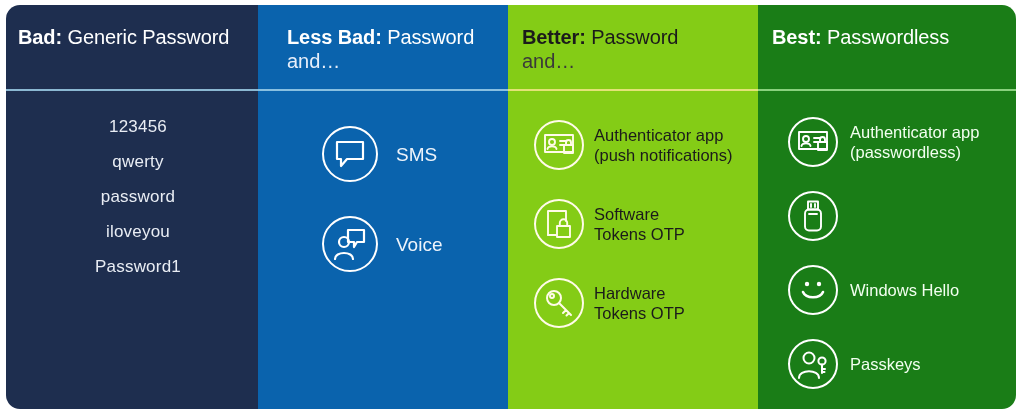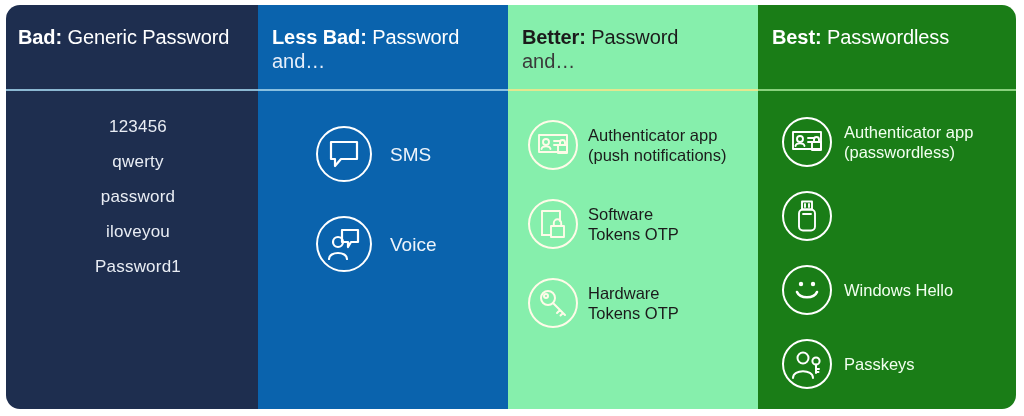--- a/index.html
+++ b/index.html
@@ -25,33 +25,33 @@
     border-radius: 14px;
     overflow: hidden;
   }
   .col {
     position: relative;
     height: 100%;
     box-sizing: border-box;
   }
   .col-0 { width: 252px; background: #1e2e4f; }
   .col-1 { width: 250px; background: #0a63ad; }
-  .col-2 { width: 250px; background: #86efac; }
+  .col-2 { width: 250px; background: #84cc16; }
   .col-3 { width: 258px; background: #1a7d17; }
 
   .col-header {
     position: absolute;
     left: 0; top: 0;
     width: 100%;
     height: 85px;
     box-sizing: border-box;
     padding: 20px 14px 0 12px;
   }
   .col-0 .col-header { padding-left: 12px; }
-  .col-1 .col-header { padding-left: 14px; }
+  .col-1 .col-header { padding-left: 29px; }
   .col-2 .col-header { padding-left: 14px; }
   .col-3 .col-header { padding-left: 14px; }
 
   .htitle {
     font-size: 20px;
     line-height: 25px;
     letter-spacing: -0.1px;
     color: #ffffff;
   }
   .htitle .strong { font-weight: bold; }
@@ -86,21 +86,21 @@
     color: #e9edf4;
     font-size: 17px;
     line-height: 35px;
     letter-spacing: .2px;
     padding-left: 12px;
   }
 
   
   .rows {
     position: absolute;
-    left: 8px;
+    left: 14px;
     width: 100%;
     box-sizing: border-box;
   }
   .col-1 .rows { top: 104px; padding-left: 50px; }
   .col-2 .rows { top: 100px; padding-left: 12px; }
   .col-3 .rows { top: 100px; padding-left: 16px; }
 
   .row {
     display: flex;
     align-items: center;

